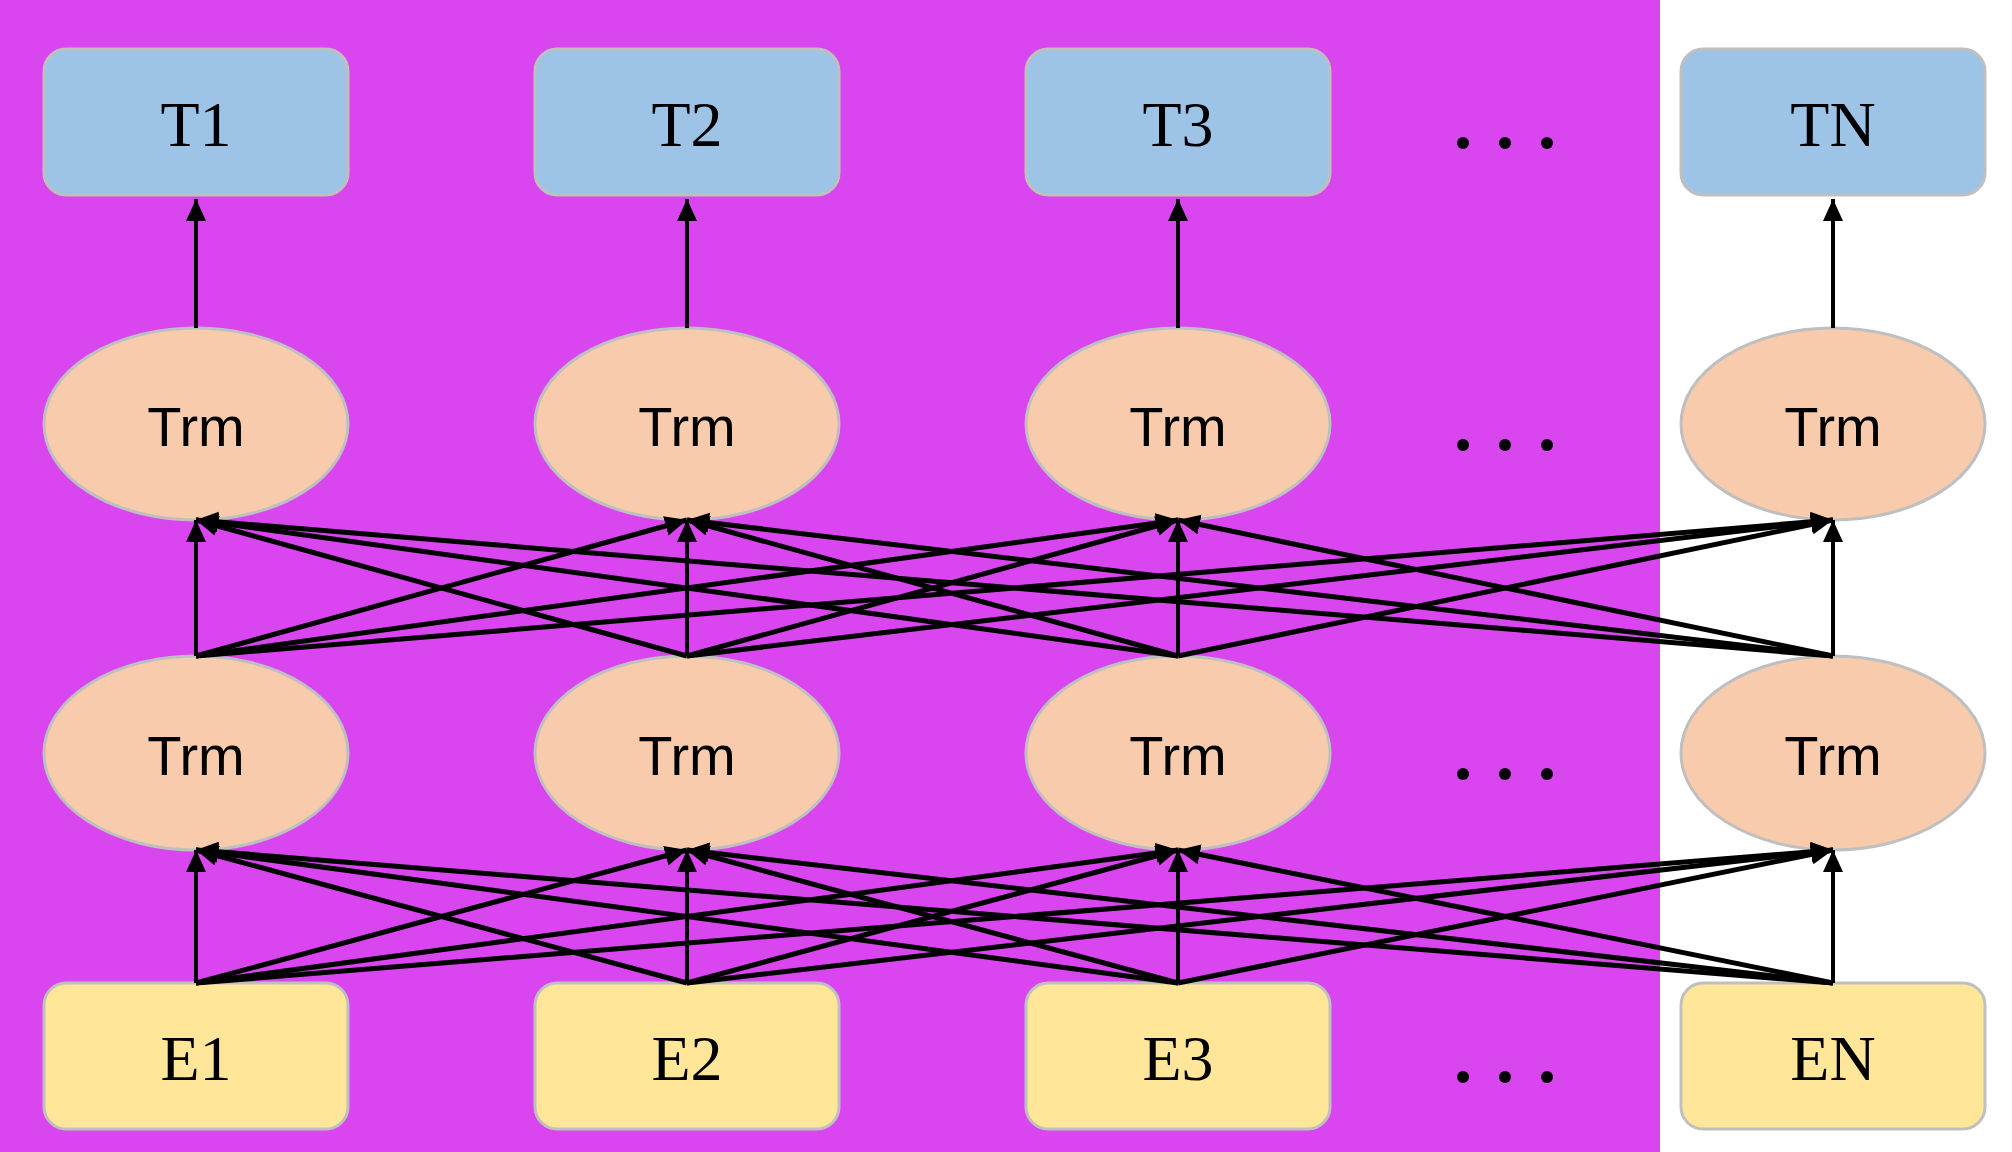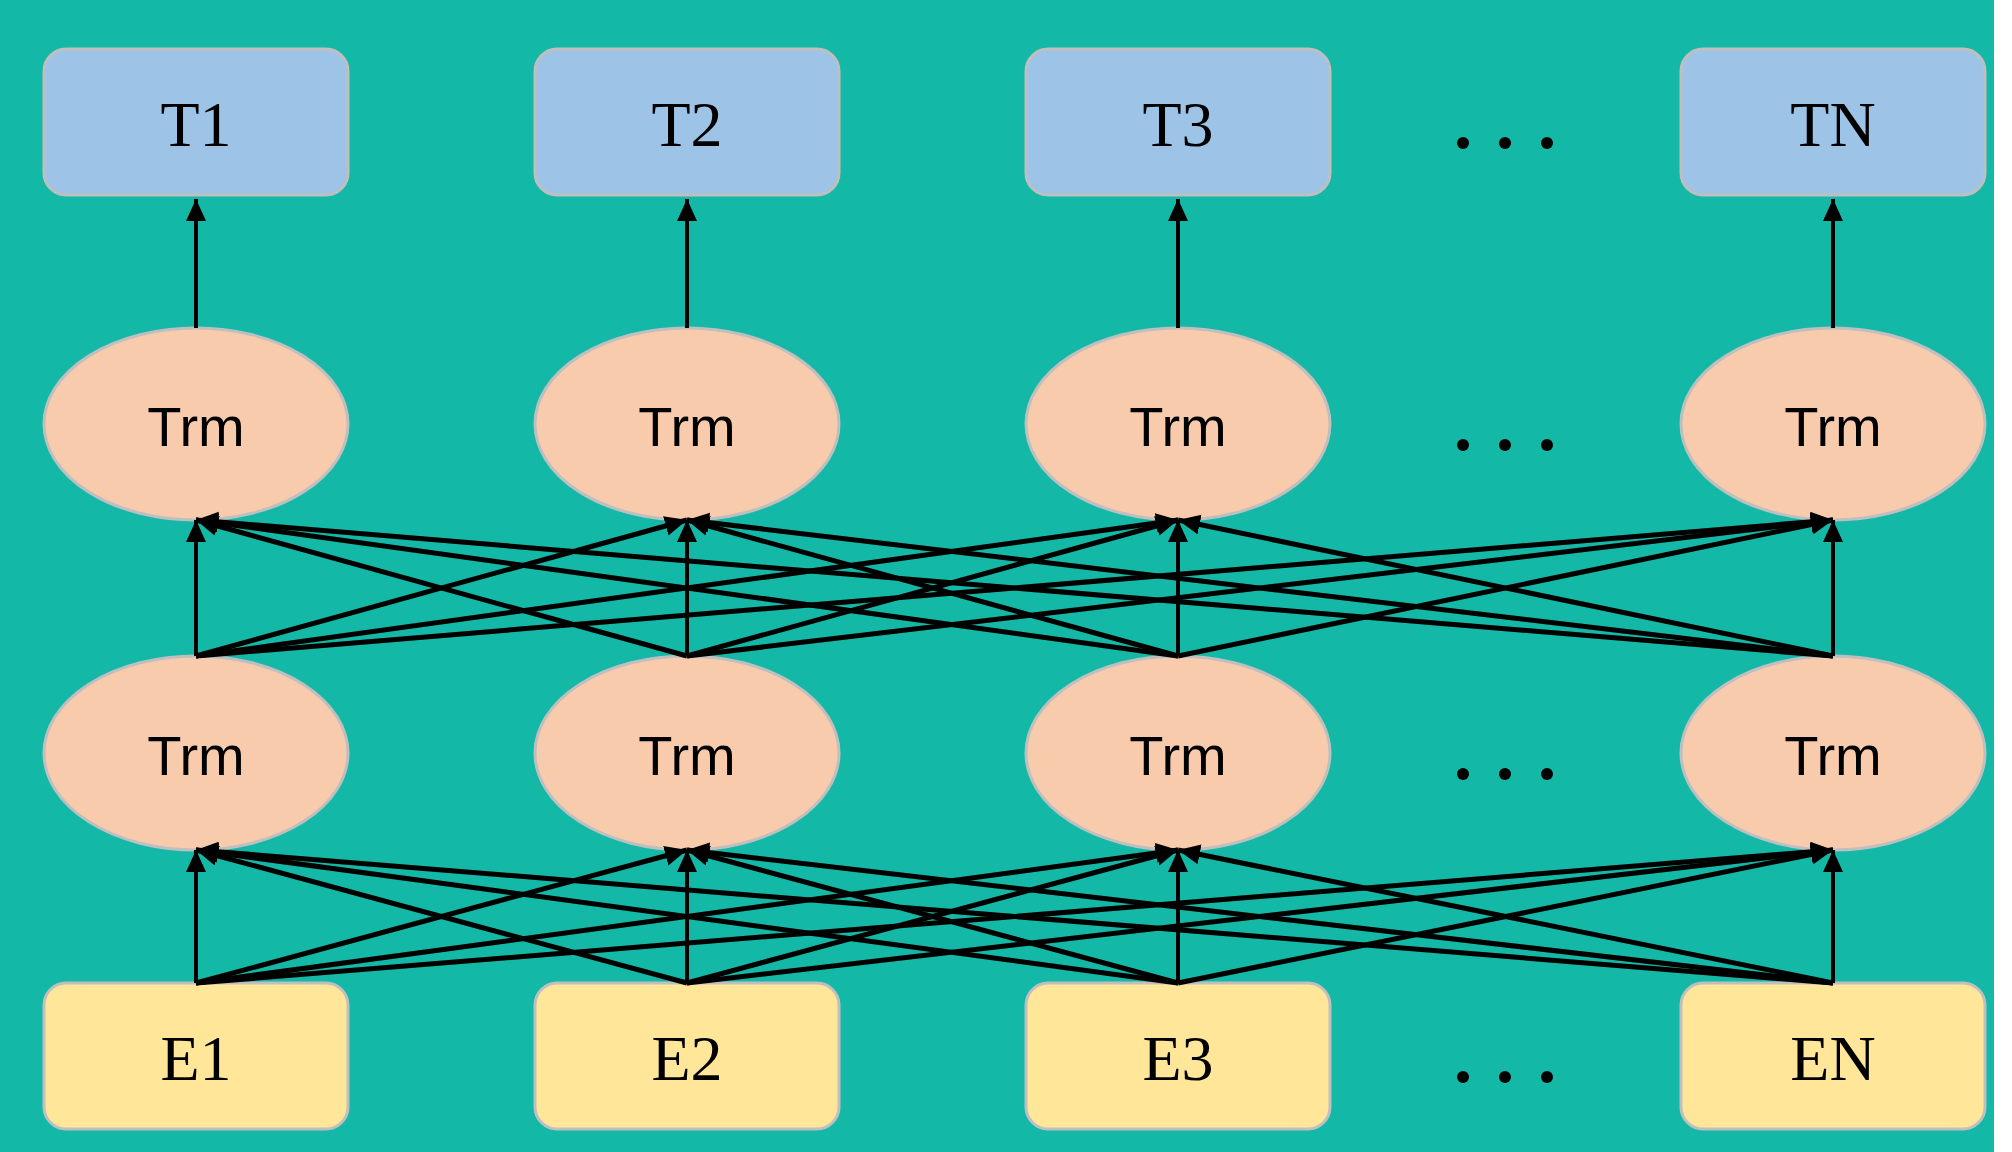--- a/index.html
+++ b/index.html
@@ -5,23 +5,23 @@
   html, body {
     margin: 0;
     padding: 0;
     background: #ffffff;
     width: 2012px;
     height: 1152px;
     overflow: hidden;
   }
   .diagram-wrap {
     position: relative;
-    width: 1994px;
+    width: 1660px;
     height: 1152px;
-    background: #14b8a6;
+    background: #d946ef;
   }
   svg { display: block; }
   text.box-label {
     font-family: "Liberation Serif", "DejaVu Serif", serif;
     font-size: 64px;
     fill: #000000;
   }
   text.trm-label {
     font-family: "Liberation Sans", "DejaVu Sans", sans-serif;
     font-size: 56px;

